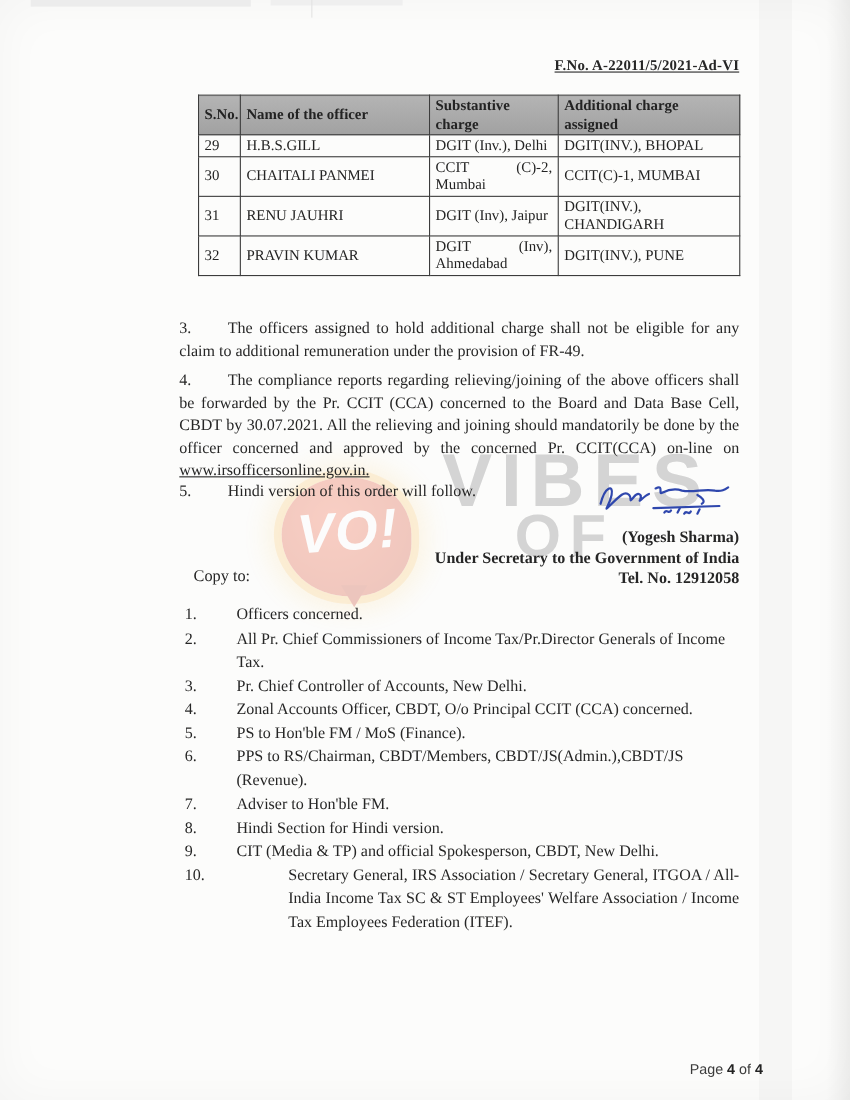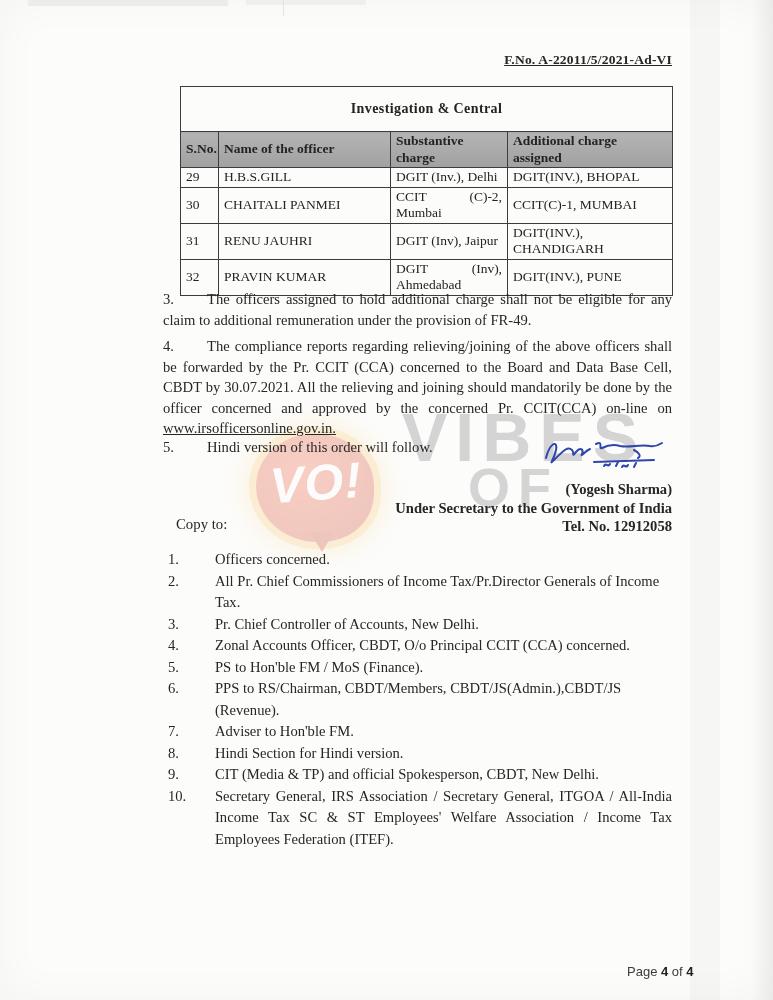--- a/index.html
+++ b/index.html
@@ -124,21 +124,21 @@
     position:absolute; top:516px; left:176px;
     font-weight:normal; font-size:14.8px;
   }
   .copy-list {
     position:absolute; top:549px; left:168px; width:504px;
     font-size:14.6px; line-height:21.5px;
   }
   .copy-item { display:flex; }
   .copy-item .inum { width:47px; flex:0 0 47px; }
   .copy-item .itext { flex:1; }
-  .copy-item .itext.j { text-align: justify; }
+  .copy-item .itext.j { text-align: justify; margin-left: 47px; }
 
   
   .page-footer {
     position:absolute; top:940px; left:627px;
     font-family:"Liberation Sans", sans-serif;
     font-size:13px; color:#3b3b3b;margin-top:24px;
   }
   .page-footer b { color:#222; }
 </style>
 </head>
@@ -166,23 +166,20 @@
 
     <div class="officer-table-wrap">
       <table class="officer-table">
         <colgroup>
           <col style="width:38px">
             <col style="width:172px">
             <col style="width:117px">
             <col style="width:165px">
         </colgroup>
         <tbody>
-          <tr>
-            <td class="tbl-title" colspan="4">Investigation &amp; Central</td>
-          </tr>
           <tr class="hdr">
             <th class="c">S.No.</th>
             <th>Name of the officer</th>
             <th>Substantive charge</th>
             <th>Additional charge assigned</th>
           </tr>
           <tr class="r29">
             <td class="c">29</td>
             <td class="c">H.B.S.GILL</td>
             <td class="j">DGIT (Inv.), Delhi</td>

